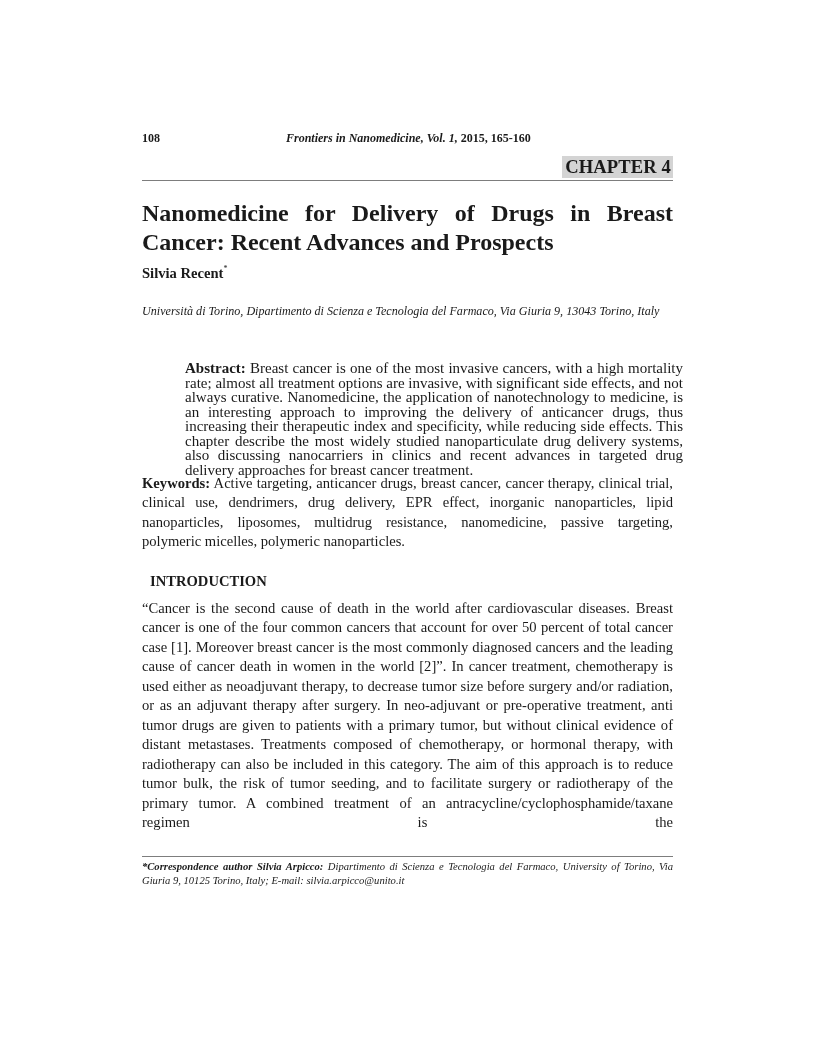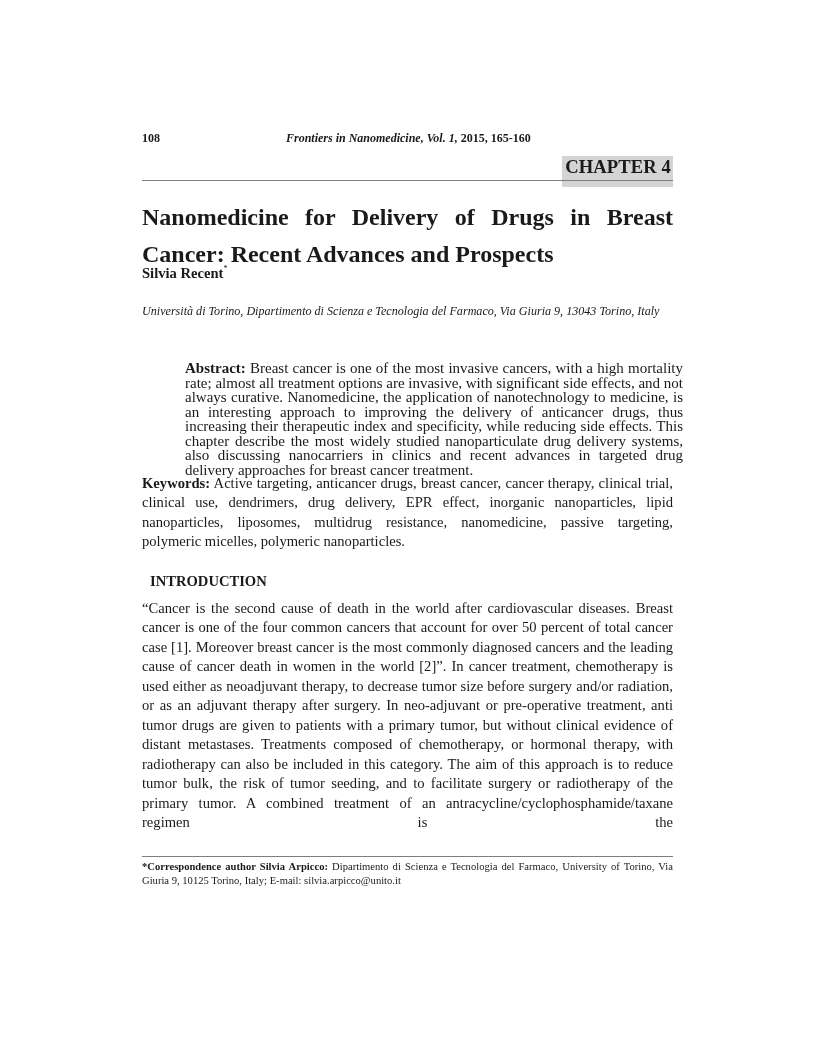--- a/index.html
+++ b/index.html
@@ -45,40 +45,40 @@
       font-style: italic;
     }
     .chapter-label {
       position: absolute;
       right: 0;
       top: 156px;
       background: #d4d4d4;
       font-size: 18.6px;
       font-weight: bold;
       line-height: 22px;
-      padding: 0 2px 9px 3px;
+      padding: 0 2px 0 3px;
       letter-spacing: 0.1px;
     }
     .top-rule {
       position: absolute;
       left: 0;
       top: 180px;
       width: 531px;
       height: 0;
       border-top: 1.5px solid #7d7d7d;
     }
     .chapter-title {
       position: absolute;
       top: 199px;
       left: 0;
       width: 531px;
       margin: 0;
       font-size: 24px;
       font-weight: bold;
-      line-height: 37px;
+      line-height: 29px;
       text-align: justify;
       text-align-last: left;
     }
     .author {
       position: absolute;
       top: 264px;
       left: 0;
       font-size: 14.6px;
       font-weight: bold;
     }
@@ -153,20 +153,21 @@
     .footnote {
       position: absolute;
       top: 860px;
       left: 0;
       width: 531px;
       font-size: 10.6px;
       line-height: 14px;
       text-align: justify;
       text-align-last: left;
       margin: 0;
+      font-style: italic;
     }
     .publisher {
       position: absolute;
       top: 911px;
       left: 142px;
       width: 250px;
       font-size: 10.1px;
       font-weight: bold;
       line-height: 13px;
       text-align: left;

